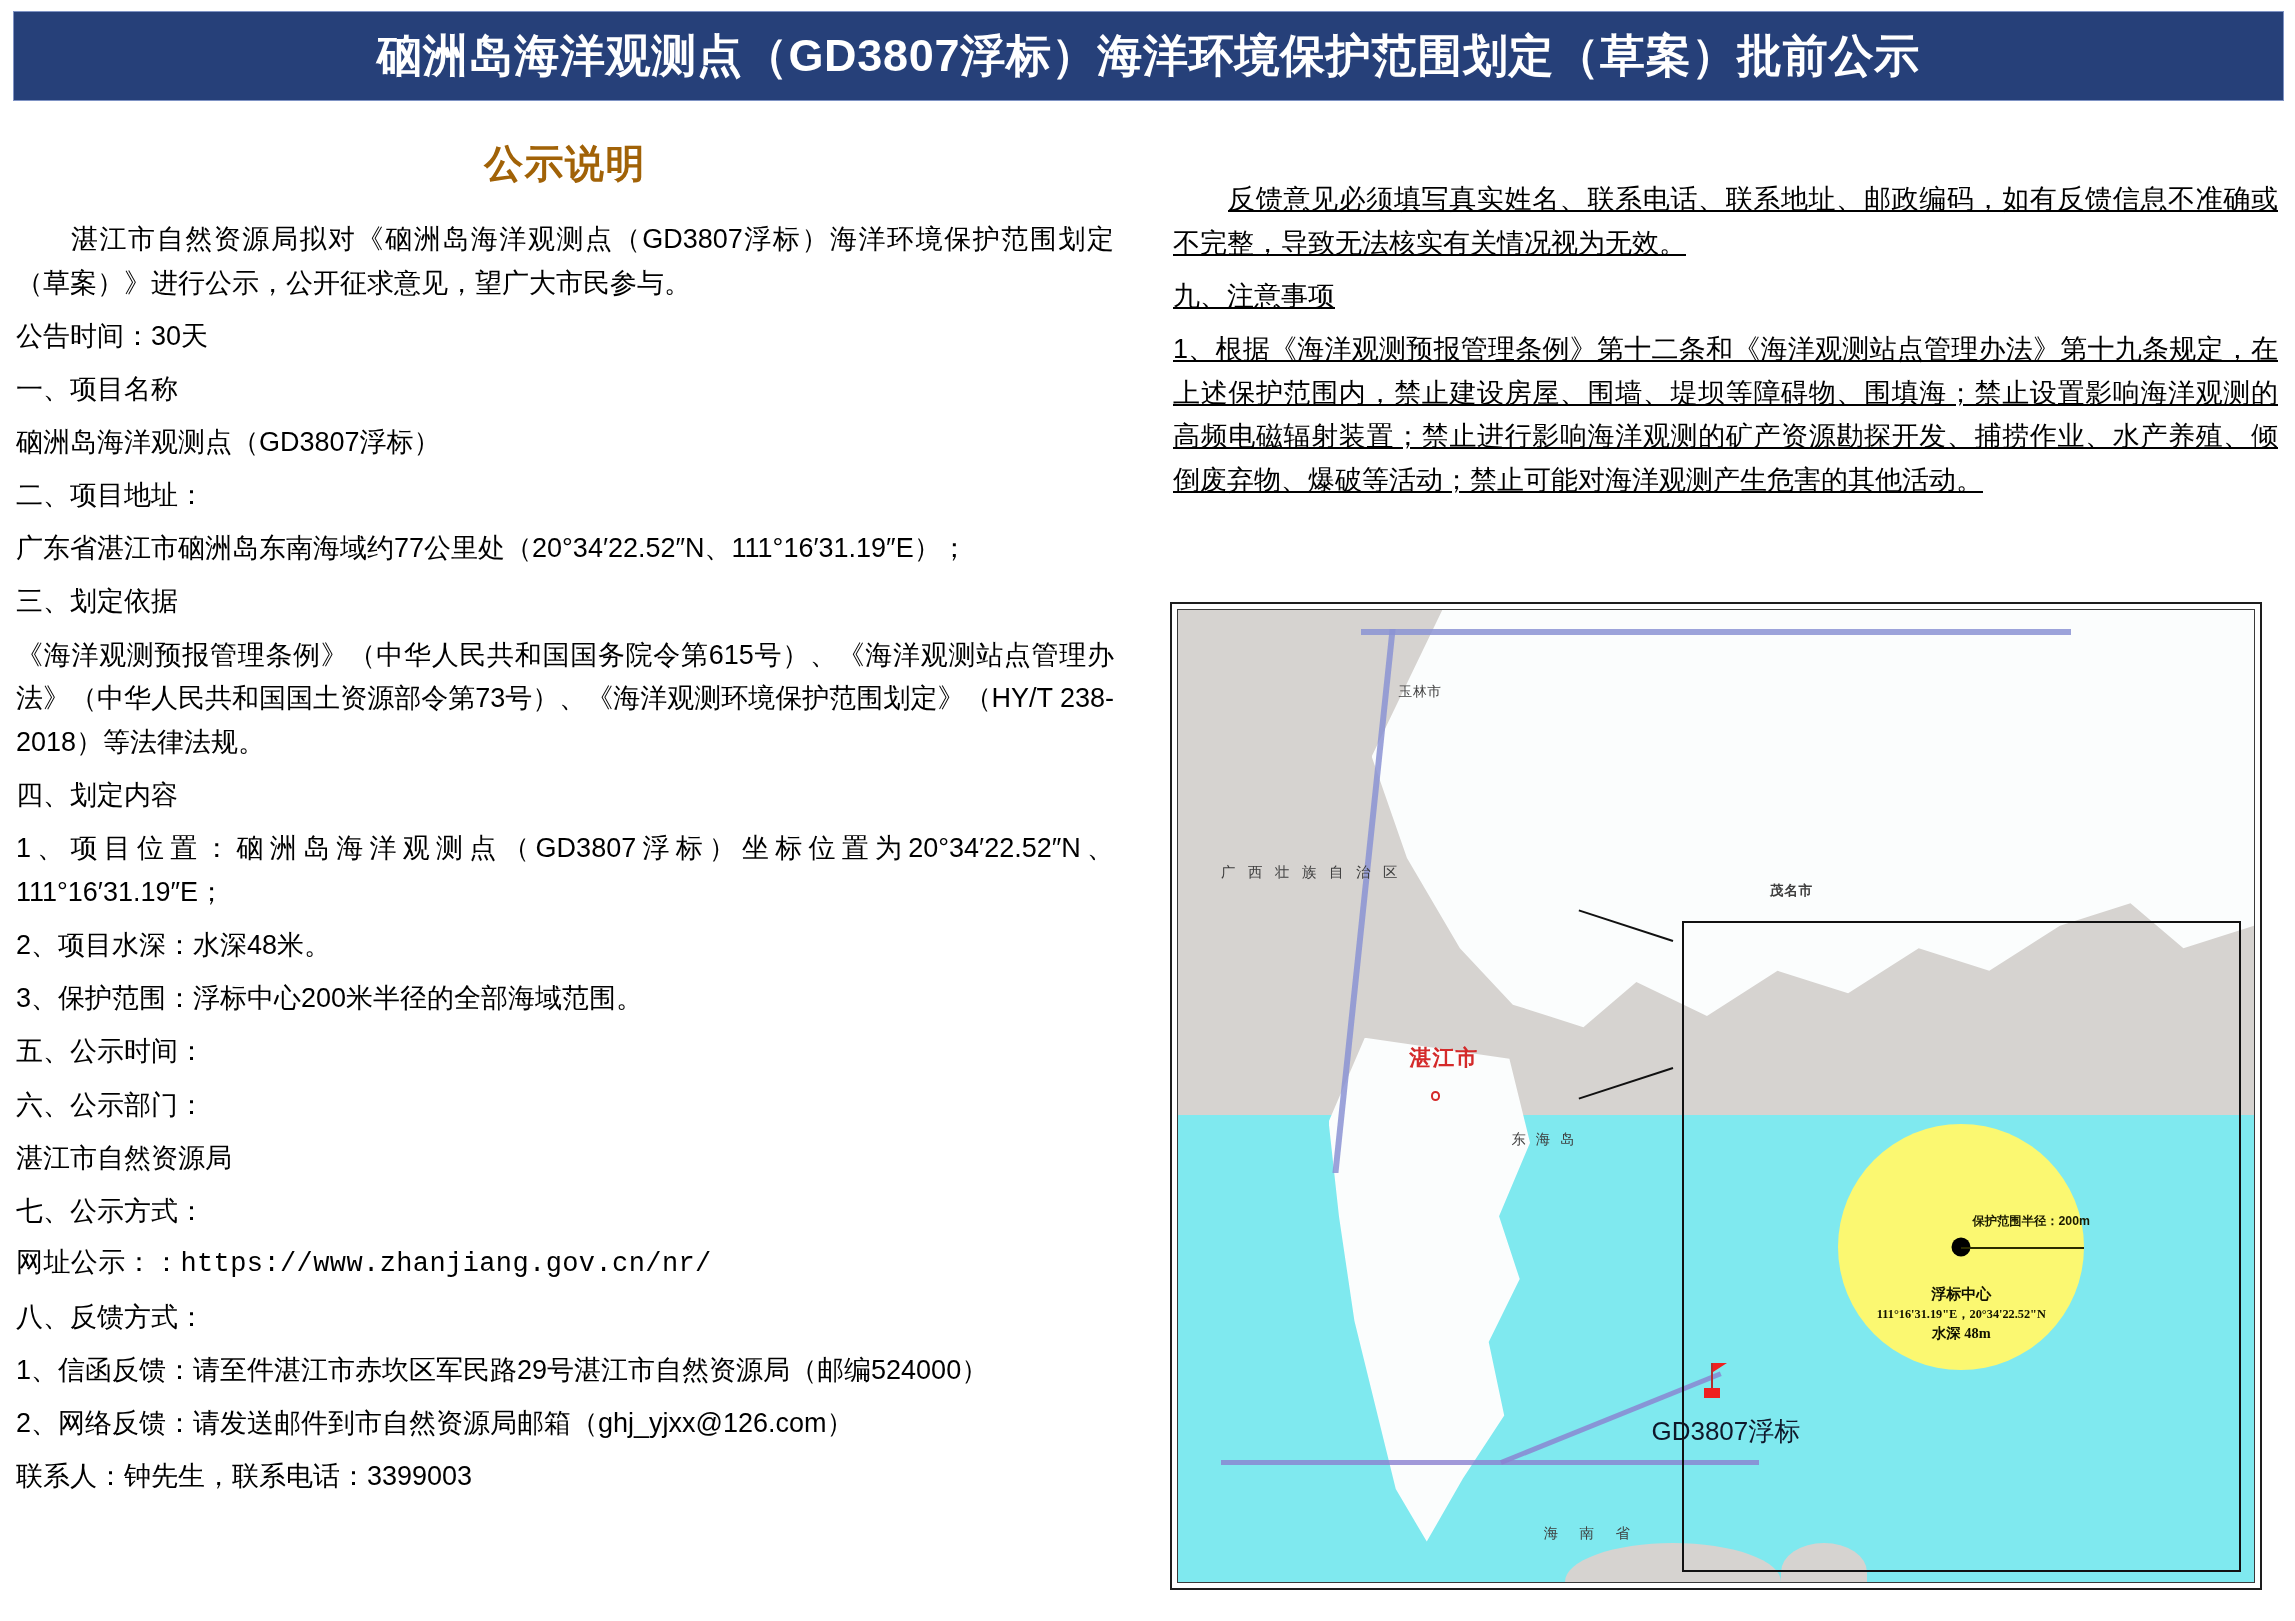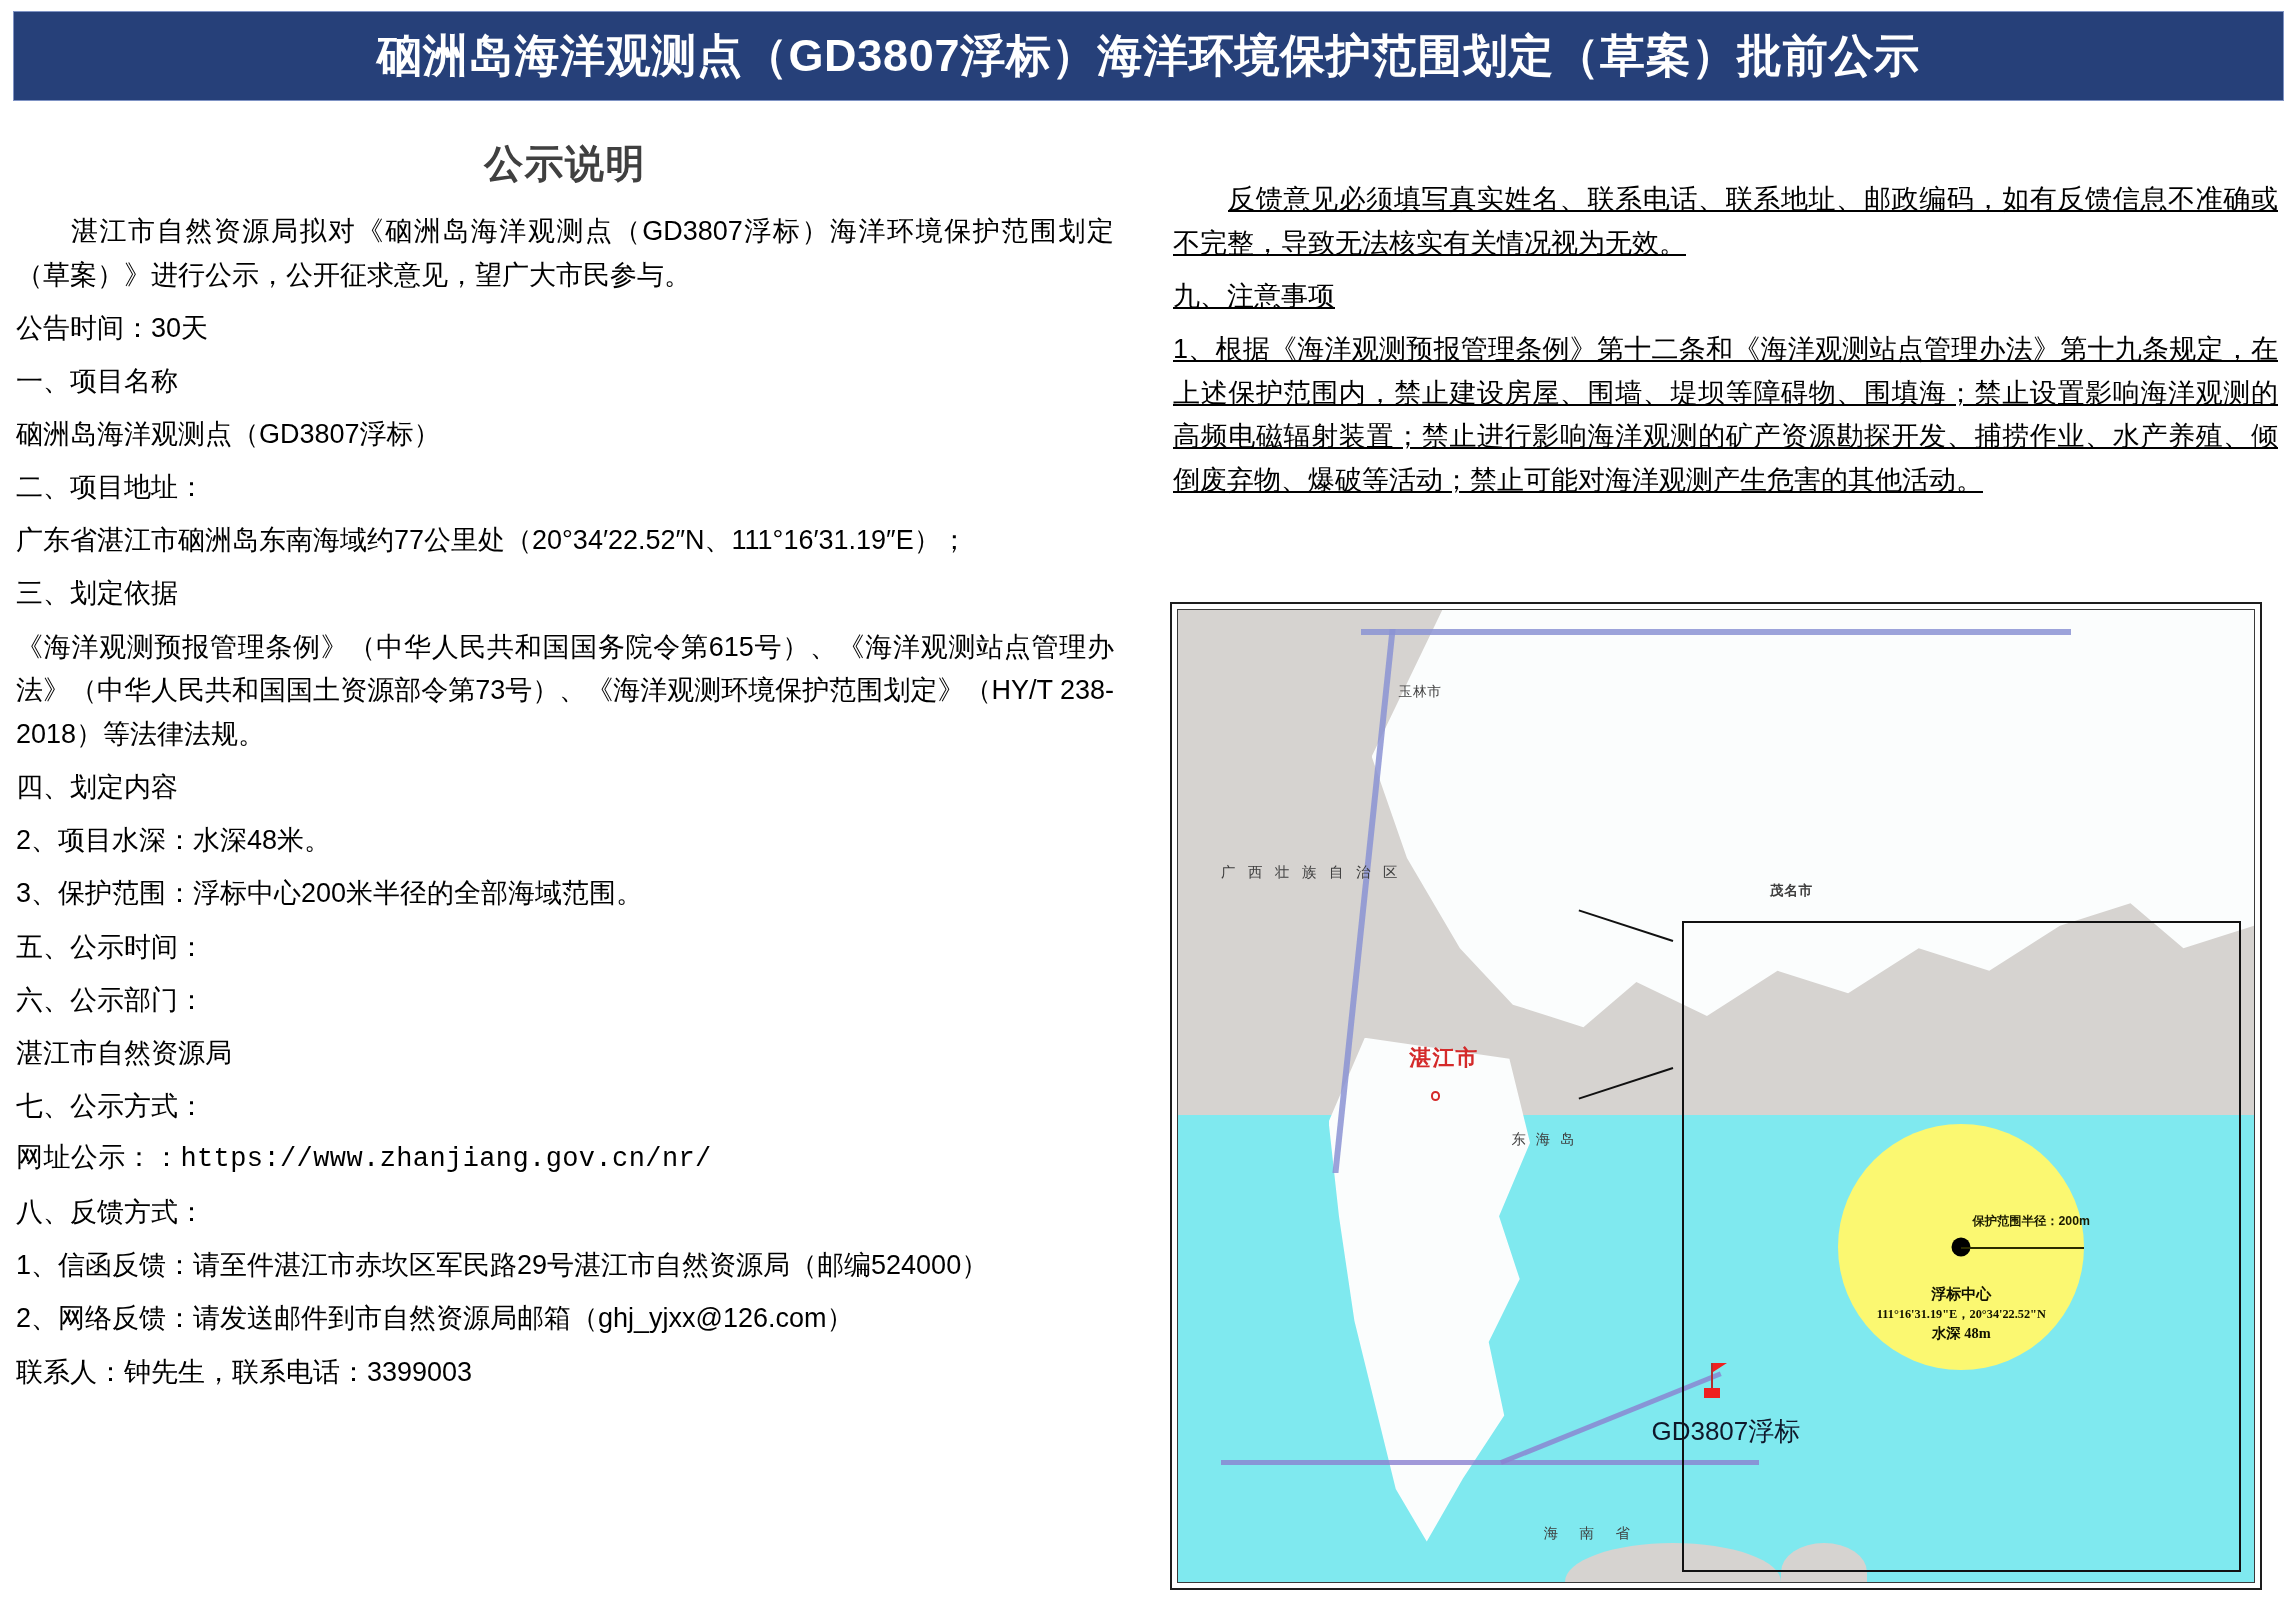--- a/index.html
+++ b/index.html
@@ -53,22 +53,22 @@
     left: 1173px;
     top: 178px;
     width: 1105px;
     text-decoration: underline;
   }
 
   .section-title {
     text-align: center;
     font-size: 39px;
     font-weight: bold;
-    color: #404040;
-    margin-bottom: 19px;
+    color: #a16207;
+    margin-bottom: 27px;
     letter-spacing: 1.4px;
     font-family: Liberation Mono, monospace;
   }
 
   .para {
     font-size: 27px;
     line-height: 1.62;
     color: #000000;
     margin-bottom: 9.4px;
     text-align: justify;
@@ -332,20 +332,21 @@
     <p class="para">一、项目名称</p>
     <p class="para">硇洲岛海洋观测点（GD3807浮标）</p>
 
     <p class="para">二、项目地址：</p>
     <p class="para">广东省湛江市硇洲岛东南海域约77公里处（20°34′22.52″N、111°16′31.19″E）；</p>
 
     <p class="para">三、划定依据</p>
     <p class="para">《海洋观测预报管理条例》（中华人民共和国国务院令第615号）、《海洋观测站点管理办法》（中华人民共和国国土资源部令第73号）、《海洋观测环境保护范围划定》（HY/T 238-2018）等法律法规。</p>
 
     <p class="para">四、划定内容</p>
+    <p class="para">1、项目位置：硇洲岛海洋观测点（GD3807浮标）坐标位置为20°34′22.52″N、111°16′31.19″E；</p>
     <p class="para">2、项目水深：水深48米。</p>
     <p class="para">3、保护范围：浮标中心200米半径的全部海域范围。</p>
 
     <p class="para">五、公示时间：</p>
 
     <p class="para">六、公示部门：</p>
     <p class="para">湛江市自然资源局</p>
 
     <p class="para">七、公示方式：</p>
     <p class="para mono">网址公示：：https://www.zhanjiang.gov.cn/nr/</p>

